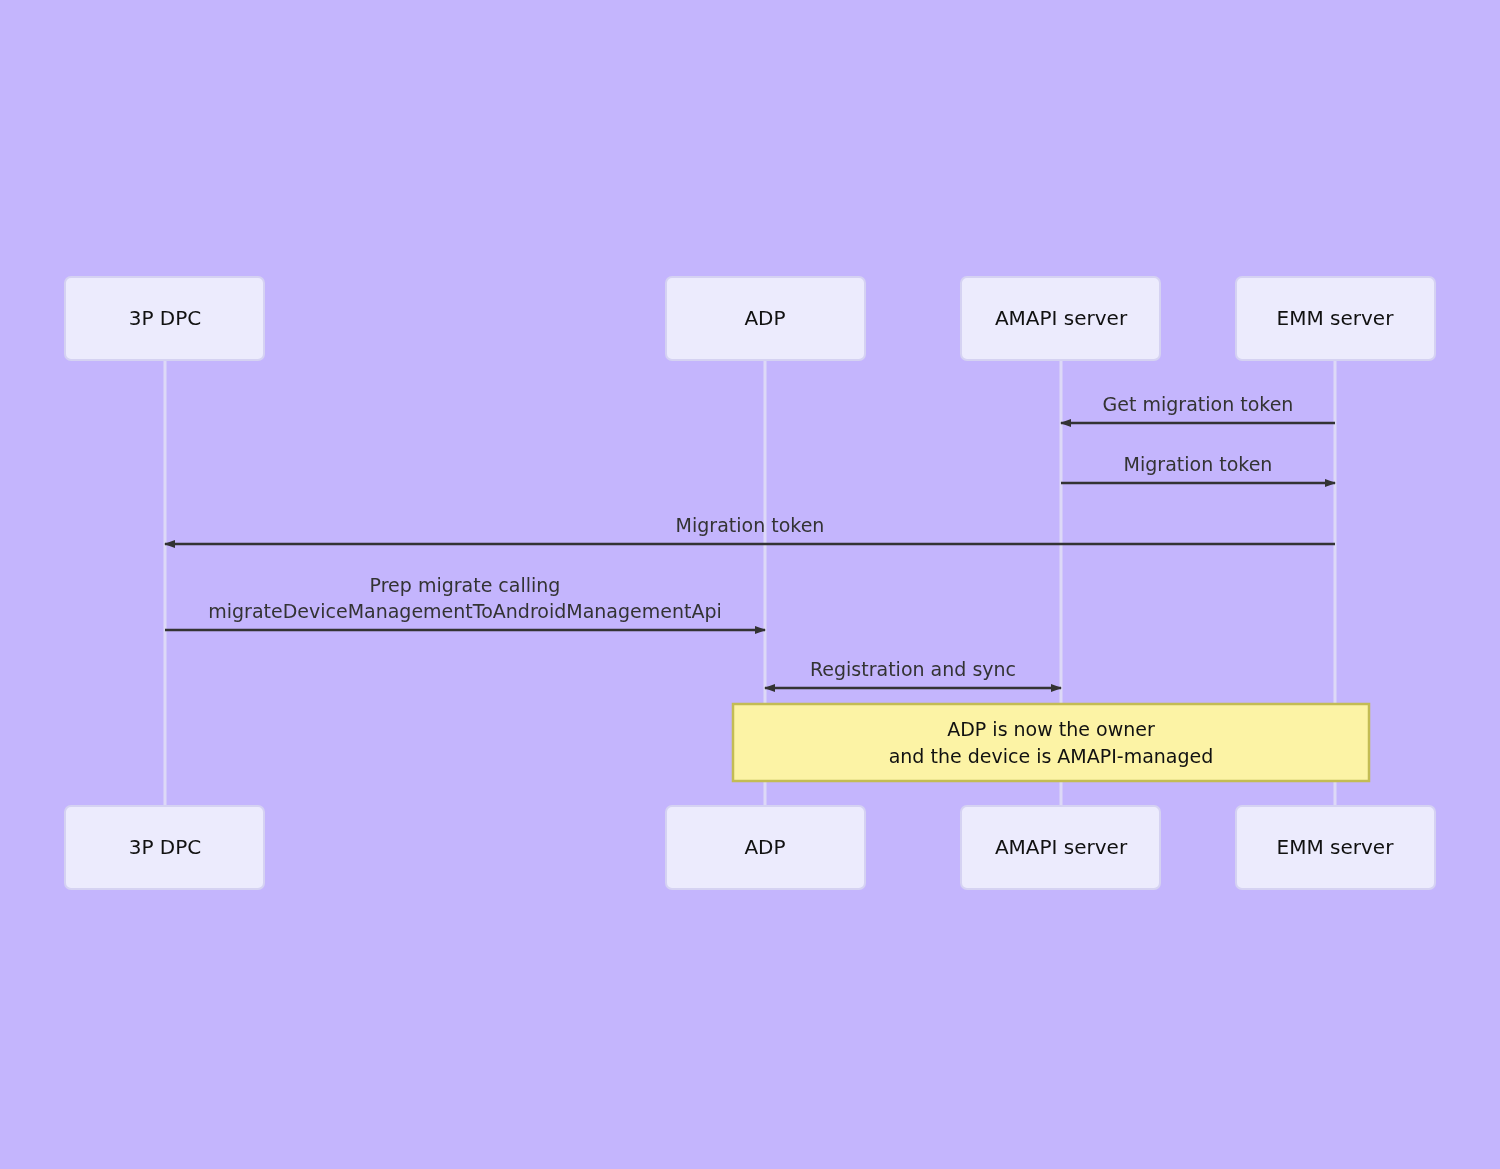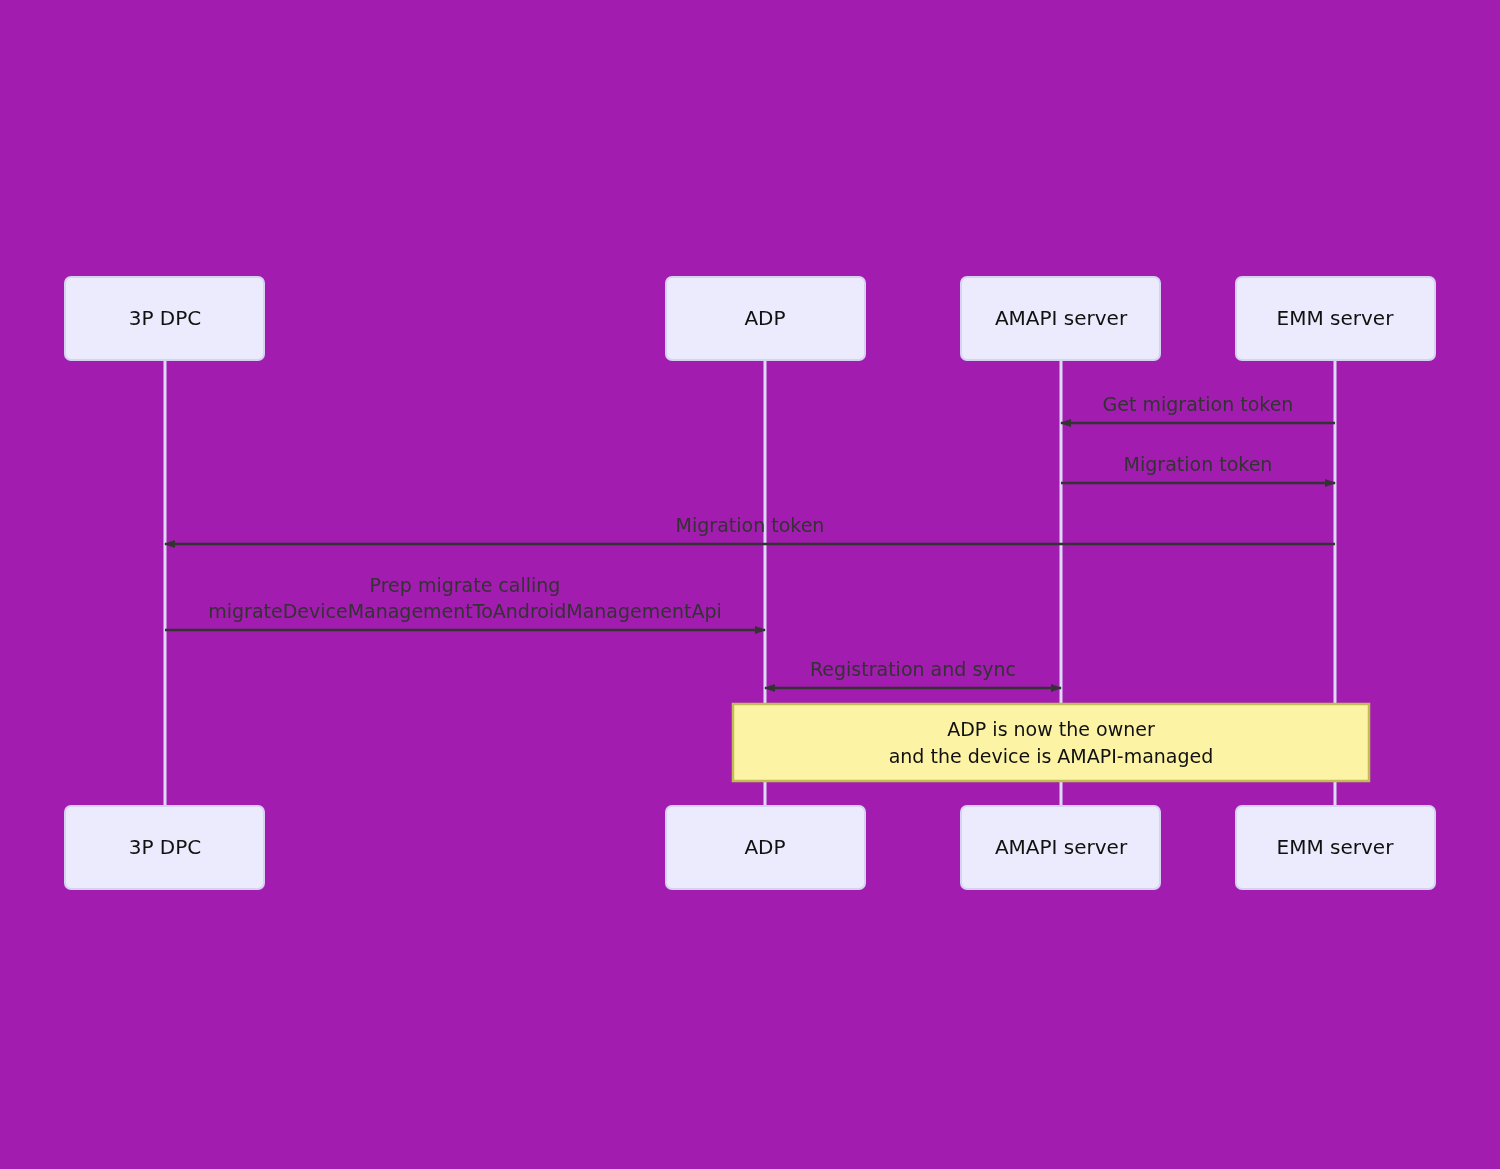--- a/index.html
+++ b/index.html
@@ -8,21 +8,21 @@
     padding: 0;
     background: #ffffff;
   }
   body {
     font-family: "DejaVu Sans", "Liberation Sans", sans-serif;
   }
   #canvas {
     position: relative;
     width: 1500px;
     height: 1169px;
-    background: #a21caf;
+    background: #c4b5fd;
     overflow: hidden;
   }
   #diagram-svg {
     position: absolute;
     left: 0;
     top: 0;
     width: 1500px;
     height: 1169px;
   }
   .participant-box {

